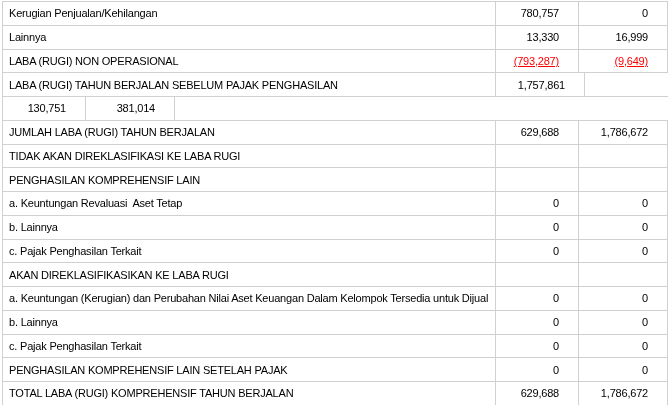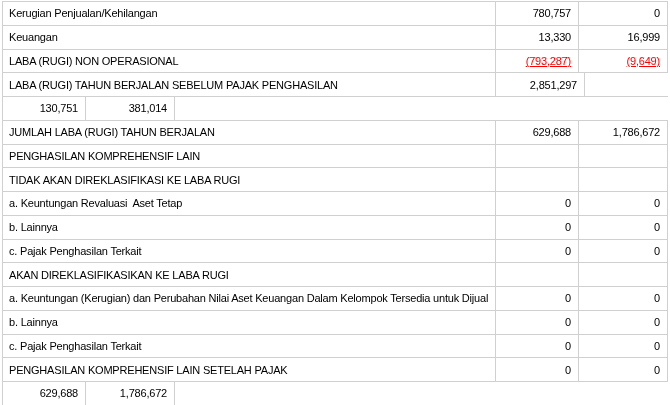--- a/index.html
+++ b/index.html
@@ -42,72 +42,72 @@
     align-items: center;
     overflow: hidden;
     white-space: pre;
   }
   .cell.label {
     width: 493px;
     padding-left: 6px;
   }
   .cell.value {
     justify-content: flex-end;
-    padding-right: 7px;
+    padding-right: 19px;
   }
   .cell.v1 { width: 83px; }
   .cell.v2 { width: 89px; }
   .neg { color: var(--negative); text-decoration: underline; }
 </style>
 </head>
 <body>
 
 <div class="grid" id="grid">
   <div class="row">
     <div class="cell label">Kerugian Penjualan/Kehilangan</div>
     <div class="cell value v1">780,757</div>
     <div class="cell value v2">0</div>
   </div>
 
   <div class="row">
-    <div class="cell label">Keuangan</div>
+    <div class="cell label">Lainnya</div>
     <div class="cell value v1">13,330</div>
     <div class="cell value v2">16,999</div>
   </div>
 
   <div class="row">
     <div class="cell label">LABA (RUGI) NON OPERASIONAL</div>
     <div class="cell value v1 neg">(793,287)</div>
     <div class="cell value v2 neg">(9,649)</div>
   </div>
 
   <div class="row">
     <div class="cell label">LABA (RUGI) TAHUN BERJALAN SEBELUM PAJAK PENGHASILAN</div>
-    <div class="cell value v2">2,851,297</div>
+    <div class="cell value v2">1,757,861</div>
   </div>
 
   <div class="row">
     <div class="cell value v1">130,751</div>
     <div class="cell value v2">381,014</div>
   </div>
 
   <div class="row">
     <div class="cell label">JUMLAH LABA (RUGI) TAHUN BERJALAN</div>
     <div class="cell value v1">629,688</div>
     <div class="cell value v2">1,786,672</div>
   </div>
 
   <div class="row">
-    <div class="cell label">PENGHASILAN KOMPREHENSIF LAIN</div>
+    <div class="cell label">TIDAK AKAN DIREKLASIFIKASI KE LABA RUGI</div>
     <div class="cell value v1"></div>
     <div class="cell value v2"></div>
   </div>
 
   <div class="row">
-    <div class="cell label">TIDAK AKAN DIREKLASIFIKASI KE LABA RUGI</div>
+    <div class="cell label">PENGHASILAN KOMPREHENSIF LAIN</div>
     <div class="cell value v1"></div>
     <div class="cell value v2"></div>
   </div>
 
   <div class="row">
     <div class="cell label">a. Keuntungan Revaluasi  Aset Tetap</div>
     <div class="cell value v1">0</div>
     <div class="cell value v2">0</div>
   </div>
 
@@ -147,16 +147,17 @@
     <div class="cell value v2">0</div>
   </div>
 
   <div class="row">
     <div class="cell label">PENGHASILAN KOMPREHENSIF LAIN SETELAH PAJAK</div>
     <div class="cell value v1">0</div>
     <div class="cell value v2">0</div>
   </div>
 
   <div class="row">
+    <div class="cell label">TOTAL LABA (RUGI) KOMPREHENSIF TAHUN BERJALAN</div>
     <div class="cell value v1">629,688</div>
     <div class="cell value v2">1,786,672</div>
   </div>
 </div>
 
 </body></html>

